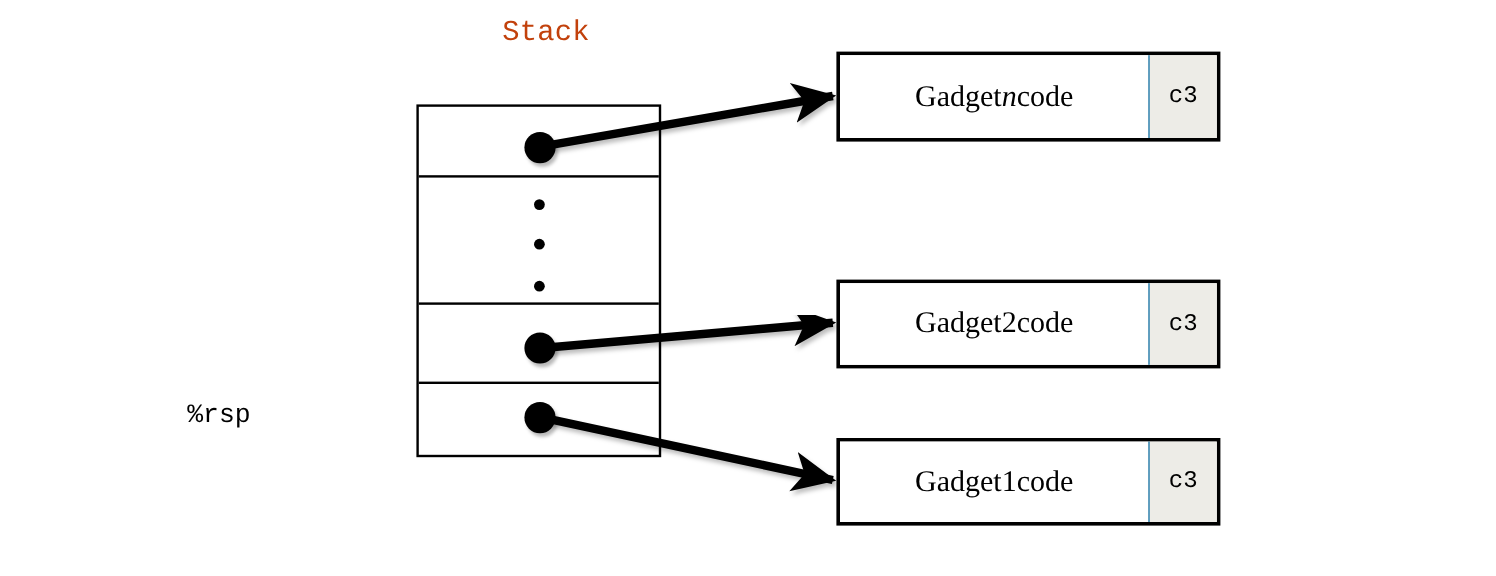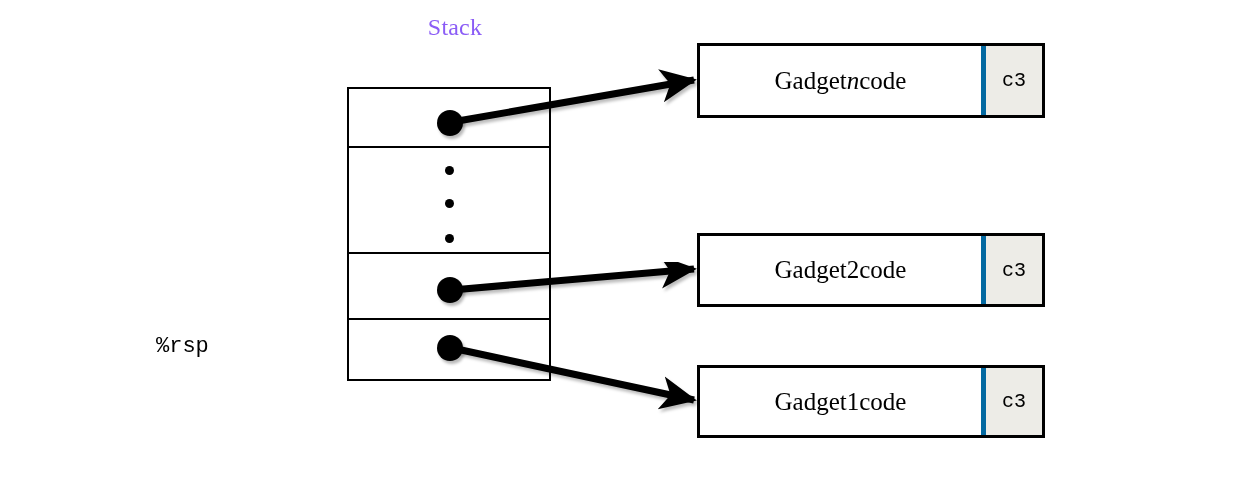--- a/index.html
+++ b/index.html
@@ -16,23 +16,23 @@
     font-family: "Liberation Serif", "DejaVu Serif", serif;
   }
 
   
   .stack-title {
     position: absolute;
     left: 395px;
     top: 14px;
     width: 120px;
     text-align: center;
-    font-family: Liberation Serif, serif;
+    font-family: Liberation Mono, monospace;
     font-size: 24px;
-    color: #8b5cf6;
+    color: #c2410c;
     letter-spacing: 0.2px;
     white-space: nowrap;
   }
 
   
   .stack-box {
     position: absolute;
     left: 347px;
     top: 87px;
     width: 204px;
@@ -91,21 +91,21 @@
     font-size: 22px;
     color: #000000;
     white-space: nowrap;
     text-align: right;
   }
 
   
   .gadget-box {
     position: absolute;
     left: 697px;
-    width: 348px;
+    width: 320px;
     border: 3px solid #000000;
     box-sizing: border-box;
     background: #ffffff;
     display: flex;
     flex-direction: row;
     align-items: stretch;
   }
   .gadget-n-box { top: 43px;  height: 75px; }
   .gadget-2-box { top: 233px; height: 74px; }
   .gadget-1-box { top: 365px; height: 73px; }
@@ -119,21 +119,21 @@
     font-size: 25px;
     color: #000000;
     background: #ffffff;
     white-space: nowrap;
   }
   .gadget-code .ital {
     font-style: italic;
   }
   .ret-cell {
     flex: 0 0 56px;
-    border-left: 5px solid #0369a1;
+    border-left: 1px solid #0369a1;
     background: #edece7;
     display: flex;
     align-items: center;
     justify-content: center;
     font-family: "Liberation Mono", "DejaVu Sans Mono", monospace;
     font-size: 20px;
     color: #000000;
   }
 
   

